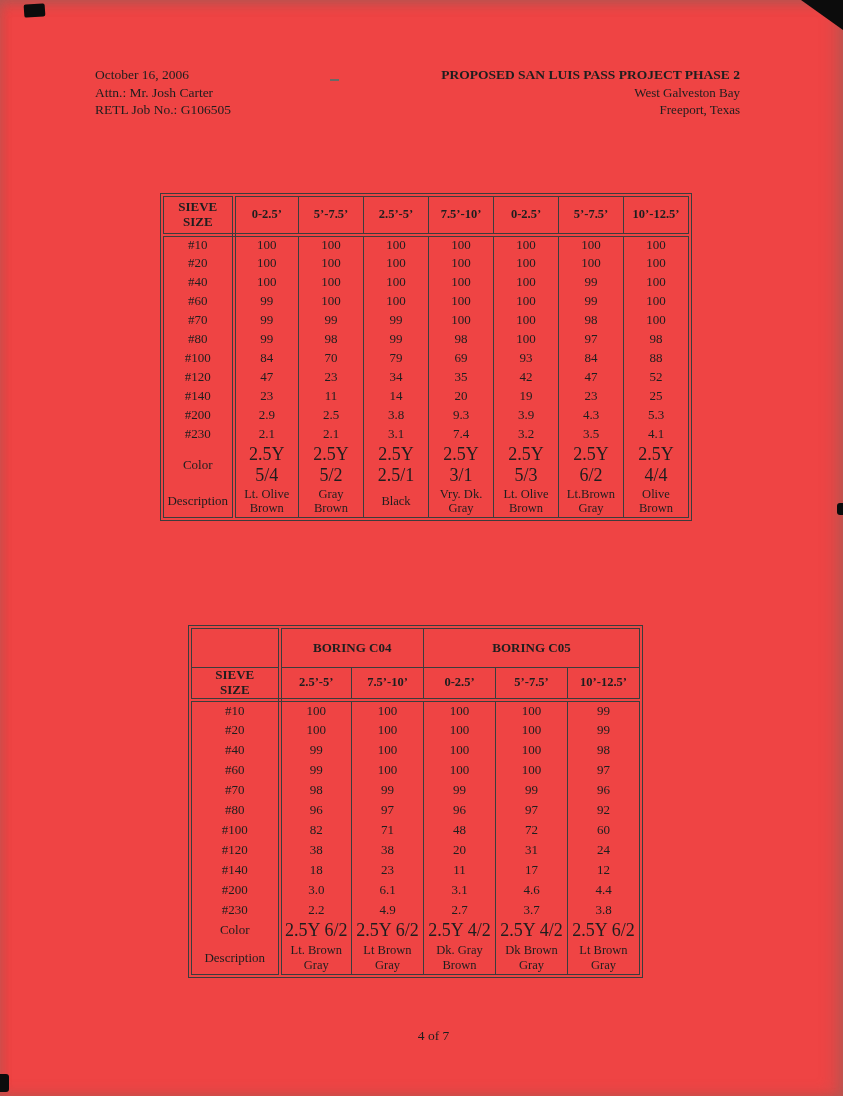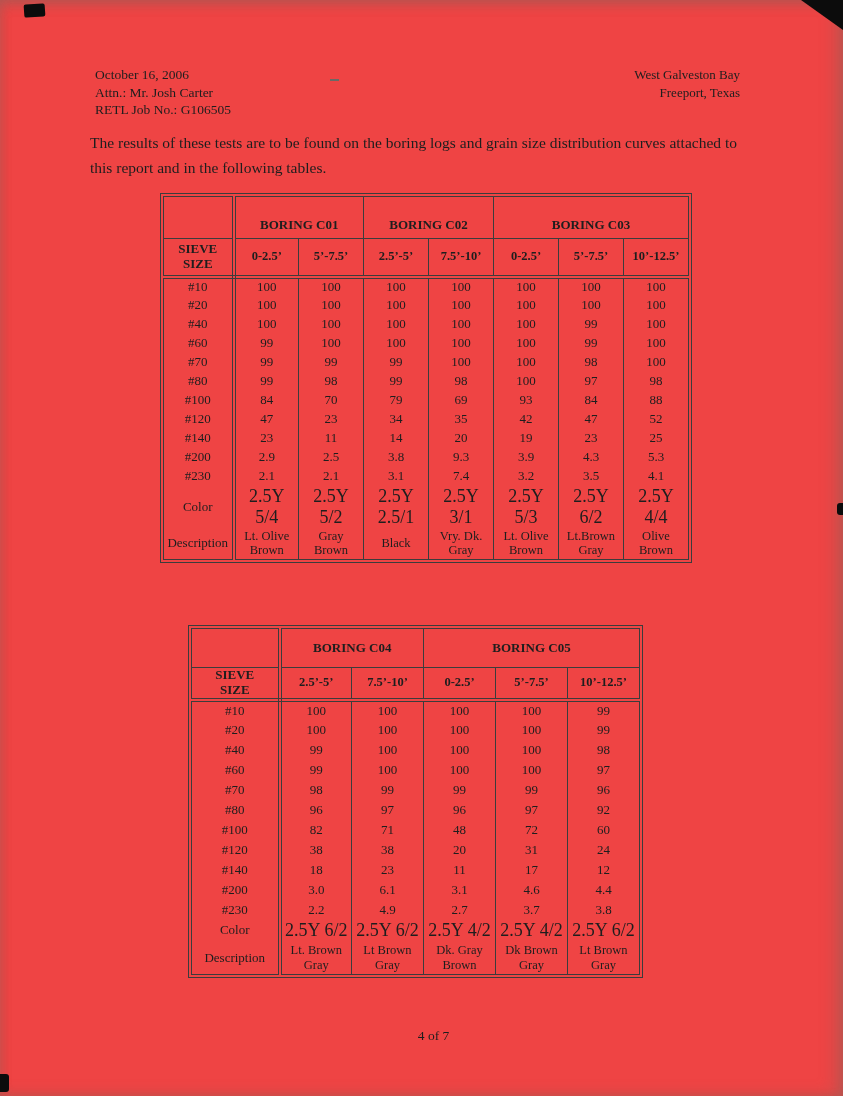--- a/index.html
+++ b/index.html
@@ -75,35 +75,29 @@
   <div class="artifact a-right"></div>
   <div class="artifact a-speck"></div>
 
   <div class="header-left">
     <div>October 16, 2006</div>
     <div>Attn.: Mr. Josh Carter</div>
     <div>RETL Job No.: G106505</div>
   </div>
 
   <div class="header-right">
+    <div class="title">PROPOSED SAN LUIS PASS PROJECT PHASE 2</div>
     <div>West Galveston Bay</div>
     <div>Freeport, Texas</div>
   </div>
 
-  <p class="intro">The results of these tests are to be found on the boring logs and grain size distribution curves attached to this report and in the following tables.</p>
 
   <div class="table-wrap t1-pos">
     <table class="sieve-table t1" id="table1">
       <thead>
-          <tr class="boring-row">
-            <th class="corner"></th>
-            <th class="boring" colspan="2">BORING C01</th>
-            <th class="boring" colspan="2">BORING C02</th>
-            <th class="boring" colspan="3">BORING C03</th>
-          </tr>
           <tr class="depth-row">
             <th class="sieve-head">SIEVE
 SIZE</th>
             <th class="depth">0-2.5’</th>
             <th class="depth">5’-7.5’</th>
             <th class="depth">2.5’-5’</th>
             <th class="depth">7.5’-10’</th>
             <th class="depth">0-2.5’</th>
             <th class="depth">5’-7.5’</th>
             <th class="depth">10’-12.5’</th>

